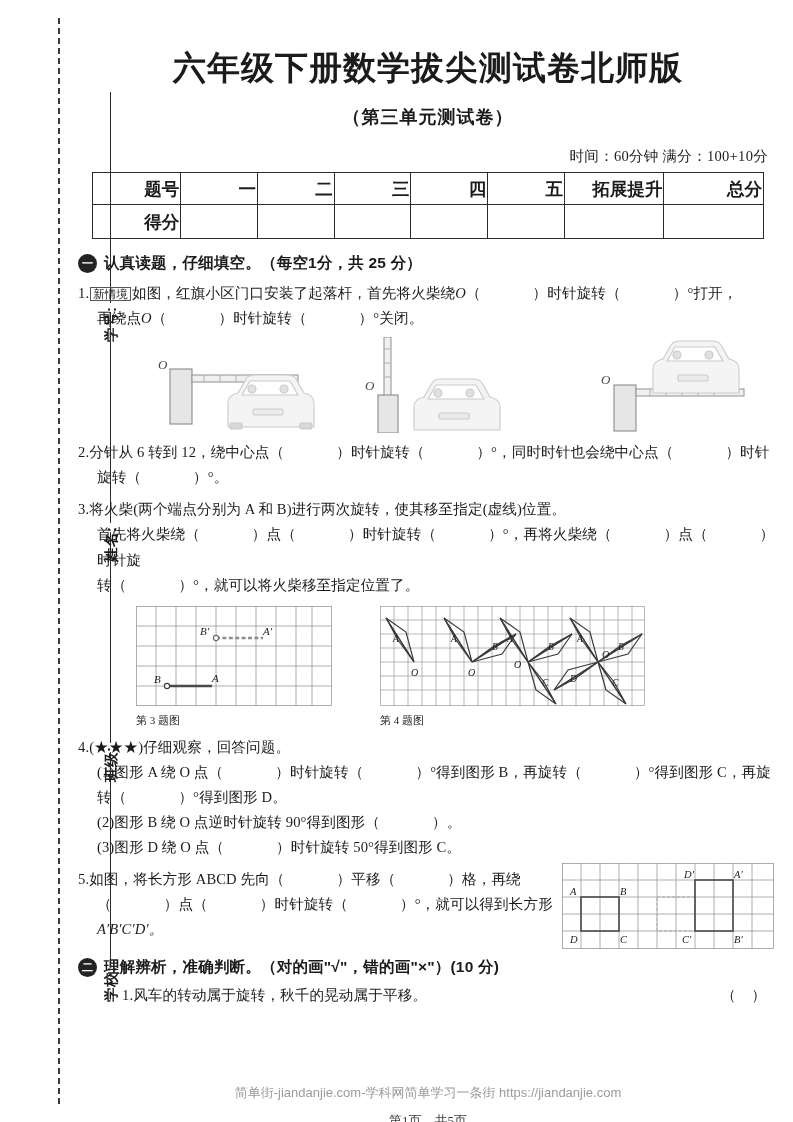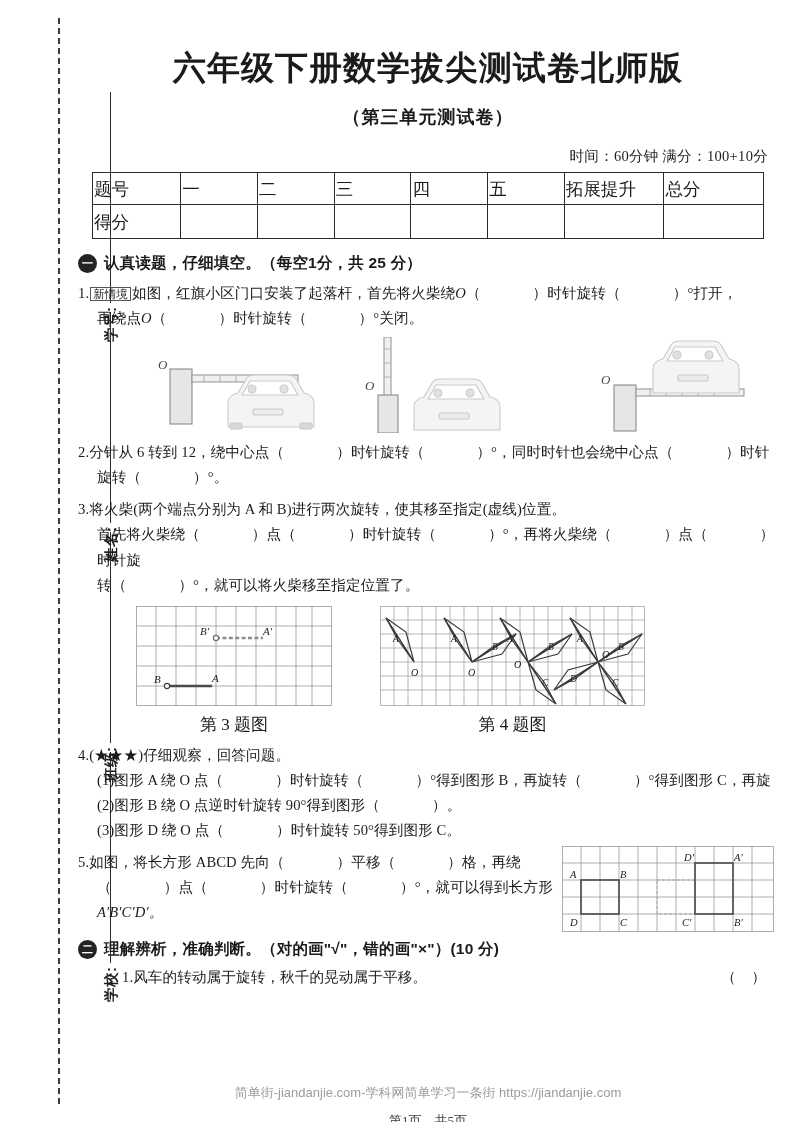--- a/index.html
+++ b/index.html
@@ -76,23 +76,23 @@
 
   
   table.score {
     margin-top: 6px;
     width: 672px;
     border-collapse: collapse;
     margin-left: 14px;
   }
   table.score td {
     border: 1.4px solid #2b2b2b;
-    text-align: left;
+    text-align: right;
     font-size: 17.5px;
-    font-weight: 400;
+    font-weight: 700;
     height: 32px;
     font-family: "DejaVu Serif", serif;
   }
   table.score td.c-label { width: 92px; }
   table.score td.c-num   { width: 80px; }
   table.score td.c-wide  { width: 104px; }
   table.score tr.row-score td { height: 34px; }
 
   
   .section-head {
@@ -134,22 +134,22 @@
   .blank { display: inline-block; min-width: 52px; }
   .it { font-style: italic; font-family: "Liberation Serif", serif; }
 
   
   .fig-row-gate {
     position: relative;
     height: 96px;
     margin-top: 6px;
   }
   .caption {
-    text-align: center;
-    font-size: 17px;
+    text-align: left;
+    font-size: 11px;
     margin-top: 3px;
   }
 
   .fig-row-34 {
     display: flex;
     gap: 48px;
     margin-top: 8px;
     padding-left: 58px;
   }
 
@@ -443,20 +443,21 @@
           <text x="222" y="52" font-size="10" font-style="italic" font-family="Liberation Serif, serif" fill="#222" stroke="none">O</text>
         </g>
       </svg>
       <div class="caption">第 4 题图</div>
     </div>
   </div>
 
   <div class="q">
     <span>4.</span><span>(★★★)</span><span>仔细观察，回答问题。</span>
     <span class="ind"><span>(1)图形 A 绕 O 点（</span><span class="blank"></span><span>）时针旋转（</span><span class="blank"></span><span>）°得到图形 B，再旋转（</span><span class="blank"></span><span>）°得到图形 C，再旋</span></span>
+    <span class="ind"><span>转（</span><span class="blank"></span><span>）°得到图形 D。</span></span>
     <span class="ind"><span>(2)图形 B 绕 O 点逆时针旋转 90°得到图形（</span><span class="blank"></span><span>）。</span></span>
     <span class="ind"><span>(3)图形 D 绕 O 点（</span><span class="blank"></span><span>）时针旋转 50°得到图形 C。</span></span>
   </div>
 
   <div class="q q5-wrap">
     <div class="q5-fig">
       <svg class="grid-box" width="212" height="86" viewBox="0 0 212 86">
         <g stroke="#9a9a9a" stroke-width="0.8">
           <rect x="0.5" y="0.5" width="211" height="85" fill="#fff"></rect>
           <line x1="0" y1="17" x2="212" y2="17"></line>

